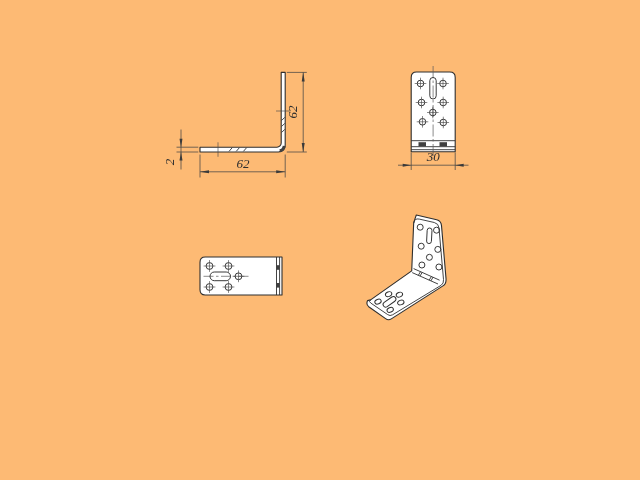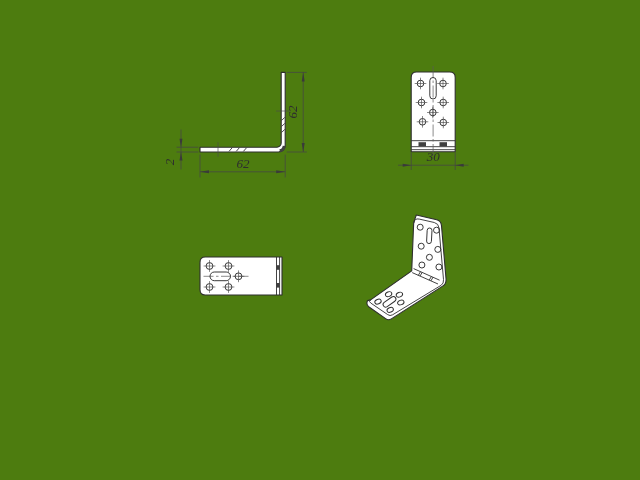--- a/index.html
+++ b/index.html
@@ -1,16 +1,16 @@
 <!DOCTYPE html>
 <html><head>
 <meta charset="utf-8">
 <style>
   html,body{margin:0;padding:0;background:#fff;}
-  .stage{position:relative;width:640px;height:480px;background:#4d7c0f;overflow:hidden;
+  .stage{position:relative;width:640px;height:480px;background:#fdba74;overflow:hidden;
          font-family:"Liberation Sans", sans-serif;}
   svg{display:block;}
   .outline{fill:#ffffff;stroke:#2f2f2f;stroke-width:1.1;stroke-linejoin:round;}
   .thin{fill:none;stroke:#2f2f2f;stroke-width:0.9;stroke-linejoin:round;}
   .hole{fill:none;stroke:#2f2f2f;stroke-width:0.95;}
   .tick{stroke:#4a4a4a;stroke-width:0.65;}
   .dash{stroke:#333;stroke-width:0.9;}
   .dimline{stroke:#454545;stroke-width:0.75;fill:none;}
   .centerline{stroke:#5a5a5a;stroke-width:0.7;fill:none;}
   .arrow{fill:#3a3a3a;stroke:none;}

